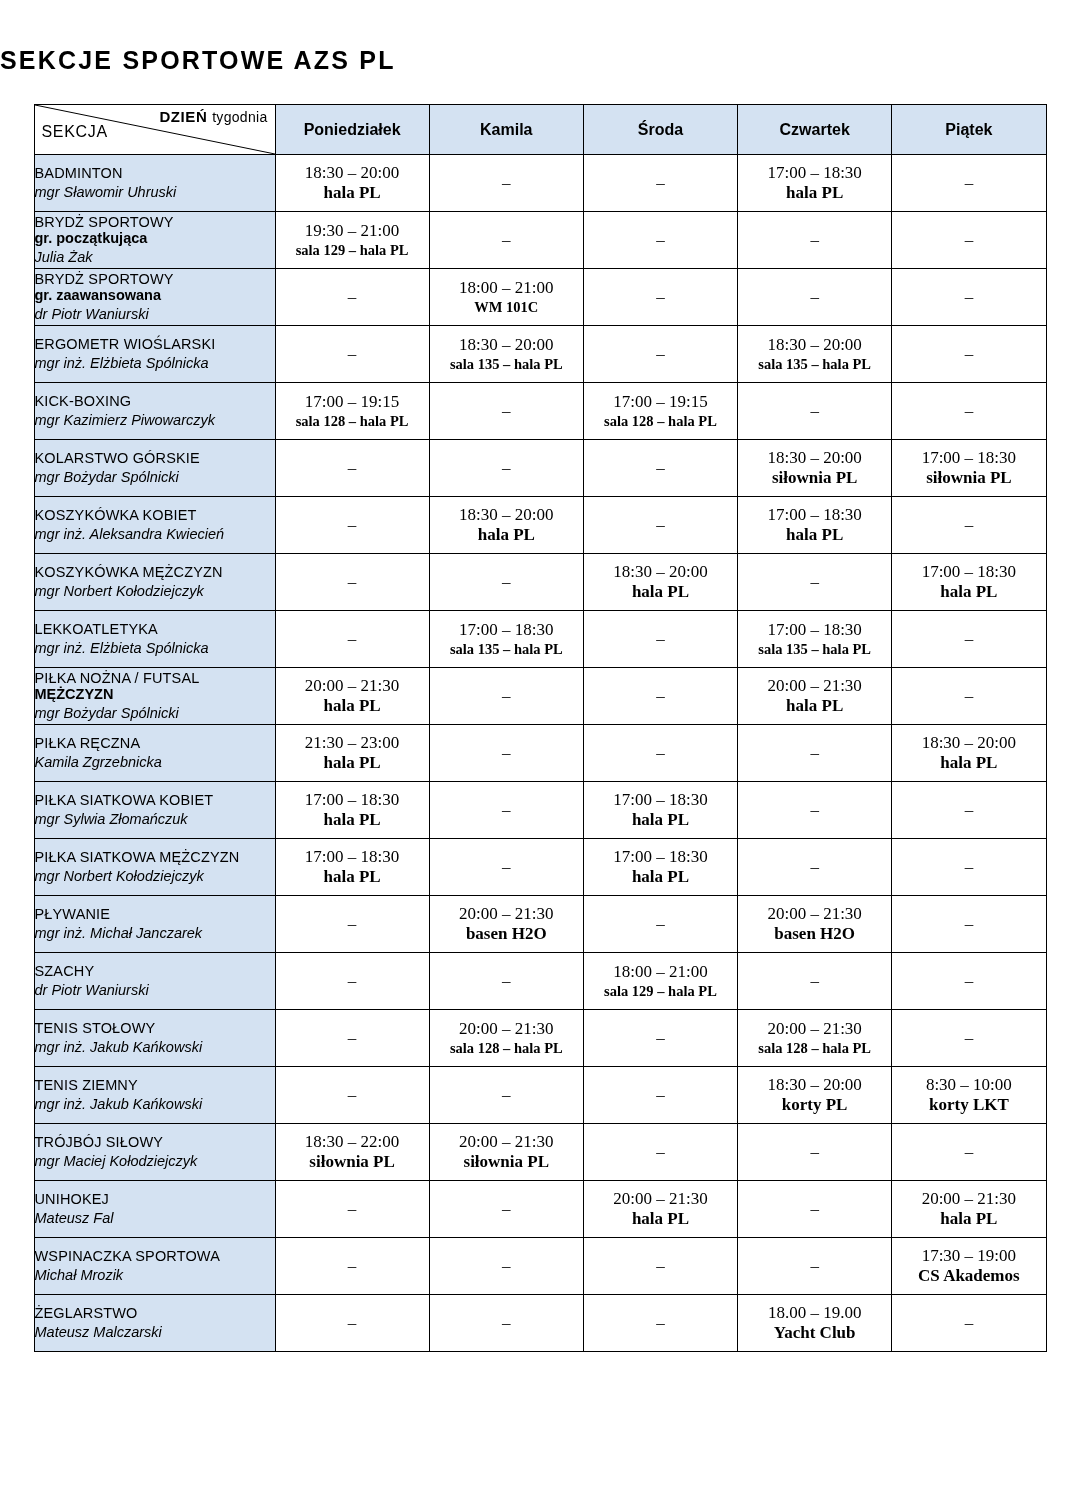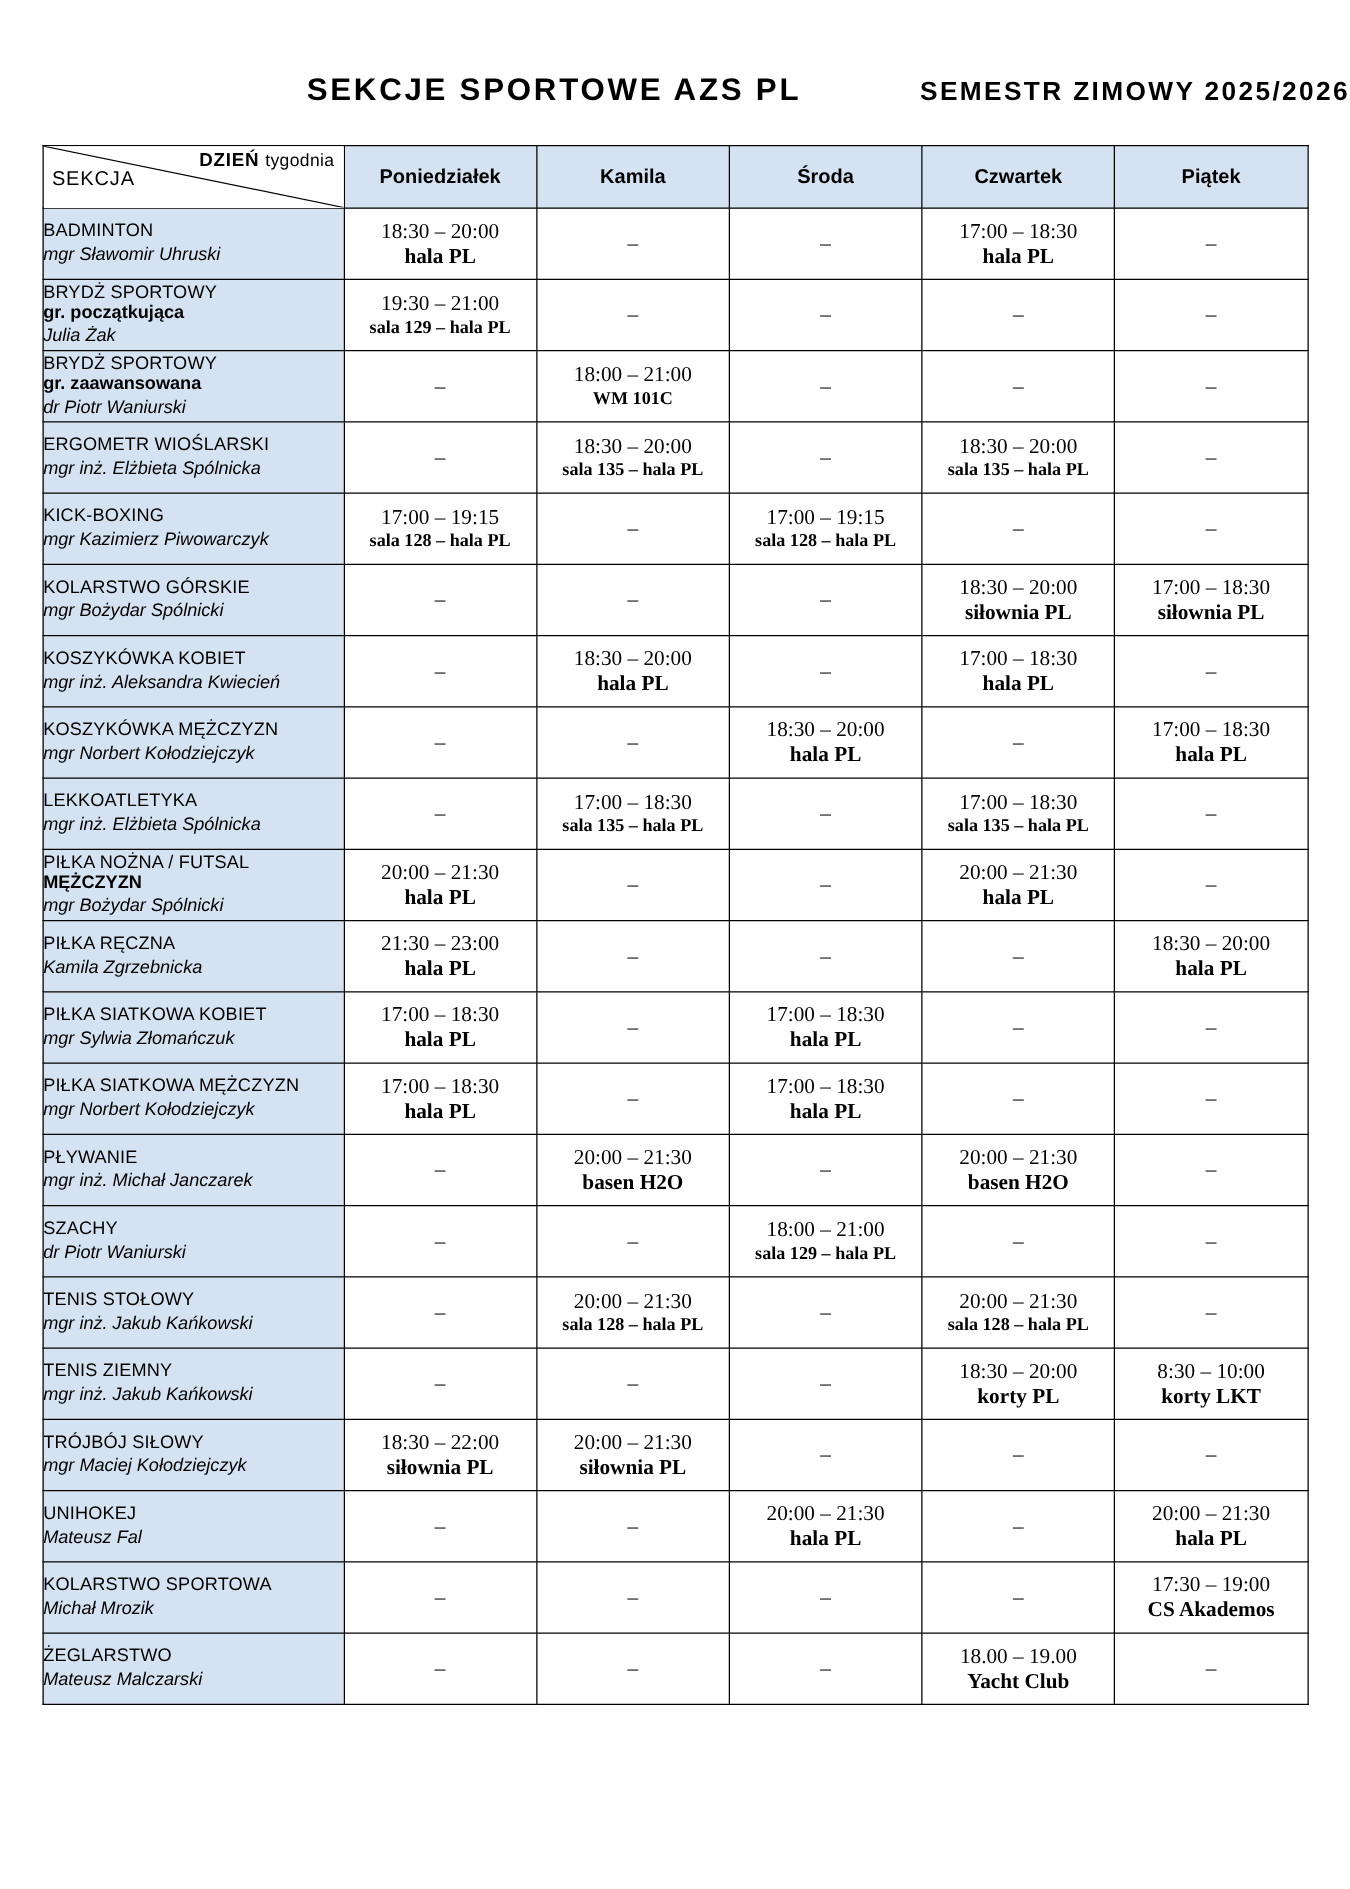--- a/index.html
+++ b/index.html
@@ -16,23 +16,23 @@
     overflow: hidden;
   }
   .page {
     width: 1080px;
     height: 1511px;
     position: relative;
   }
   .title-row {
     display: flex;
     align-items: baseline;
-    padding: 58px 0 0 0;
-    justify-content: flex-end;
-    gap: 95px;
+    padding: 46px 0 0 0;
+    justify-content: flex-start;
+    gap: 62px;
   }
   .title-main {
     font-size: 25px;
     font-weight: bold;
     letter-spacing: 2.2px;
     white-space: nowrap;
   }
   .title-sub {
     font-size: 21px;
     font-weight: bold;
@@ -144,21 +144,20 @@
     color: #000;
   }
 </style>
 </head>
 <body>
 
 <div class="page">
 
   <div class="title-row">
     <div class="title-main">SEKCJE SPORTOWE AZS PL</div>
-    <div class="title-sub">SEMESTR ZIMOWY 2025/2026</div>
   </div>
 
   <table class="schedule">
     <thead>
       <tr>
         <th class="corner">
           <div class="corner-inner">
             <svg width="240" height="49" viewBox="0 0 240 49">
               <line x1="0" y1="0" x2="240" y2="49" stroke="#000000" stroke-width="1"></line>
             </svg>
@@ -609,21 +608,21 @@
           <td class="slot">
             <div class="dash">–</div>
           </td>
           <td class="slot">
             <div class="time">20:00 – 21:30</div>
             <div class="place">hala PL</div>
           </td>
         </tr>
         <tr>
           <td class="section-cell">
-            <div class="sec-name">KOLARSTWO SPORTOWA</div>
+            <div class="sec-name">WSPINACZKA SPORTOWA</div>
             <div class="sec-teacher">Michał Mrozik</div>
           </td>
           <td class="slot">
             <div class="dash">–</div>
           </td>
           <td class="slot">
             <div class="dash">–</div>
           </td>
           <td class="slot">
             <div class="dash">–</div>

